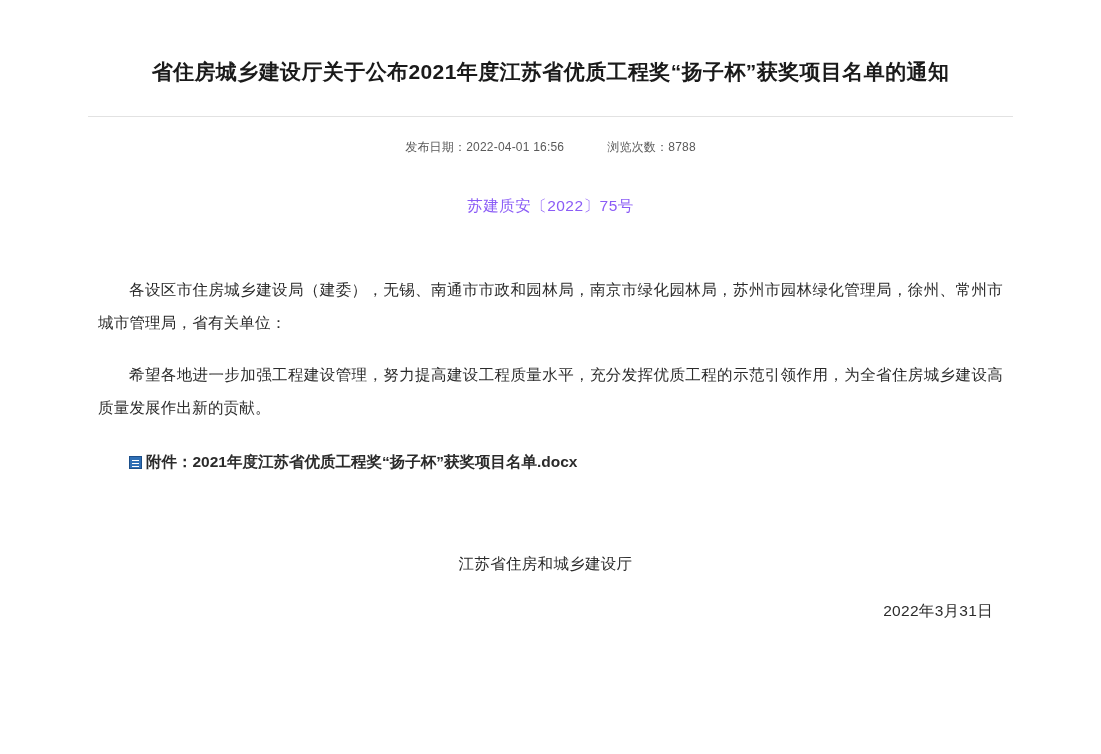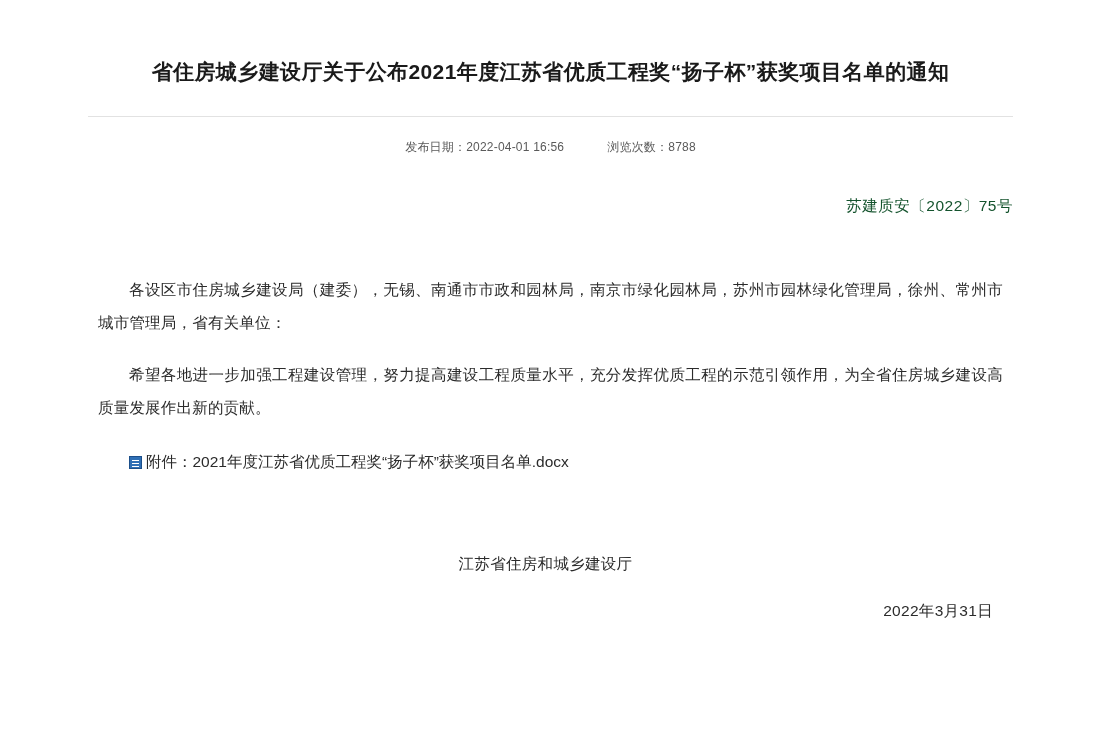--- a/index.html
+++ b/index.html
@@ -46,23 +46,23 @@
     font-size: 12px;
     color: #5a5a5a;
     letter-spacing: 0.2px;
   }
   .meta-row .sep {
     display: inline-block;
     width: 36px;
   }
   .doc-number {
     margin-top: 40px;
-    text-align: right;
+    text-align: center;
     font-size: 15.5px;
-    color: #14532d;
+    color: #8b5cf6;
     letter-spacing: 0.5px;
   }
   .body-block {
     margin-top: 56px;
     padding: 0 10px;
   }
   .para {
     font-size: 15.5px;
     line-height: 33px;
     color: #2b2b2b;
@@ -72,20 +72,21 @@
     letter-spacing: 0.2px;
   }
   .attachment {
     margin: 24px 0 0 0;
     padding-left: 2em;
     font-size: 15.5px;
     line-height: 28px;
     color: #2b2b2b;
     display: flex;
     align-items: center;
+    font-weight: bold;
   }
   .attach-icon {
     display: inline-block;
     width: 13px;
     height: 13px;
     margin-right: 4px;
     background: #2f6fb5;
     border: 1px solid #1c4f8a;
     position: relative;
     flex: 0 0 auto;

